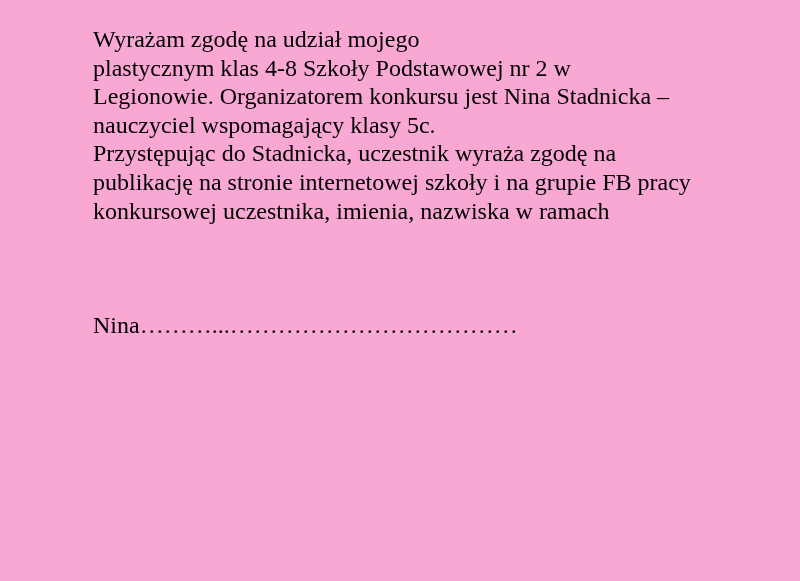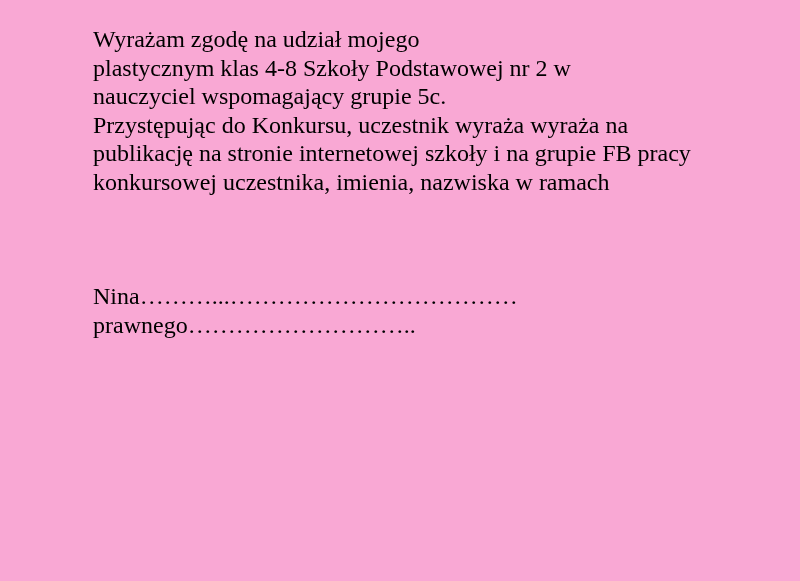--- a/index.html
+++ b/index.html
@@ -35,23 +35,23 @@
     padding-left: 330px;
   }
 </style>
 </head>
 <body>
 
 <div class="page">
   <div class="text-block">
     <div class="line">Wyrażam zgodę na udział mojego</div>
     <div class="line">plastycznym klas 4-8 Szkoły Podstawowej nr 2 w</div>
-    <div class="line">nauczyciel wspomagający grupie 5c.</div>
-    <div class="line">Przystępując do Konkursu, uczestnik wyraża wyraża na</div>
+    <div class="line">Legionowie. Organizatorem konkursu jest Nina Stadnicka –</div>
+    <div class="line">nauczyciel wspomagający klasy 5c.</div>
+    <div class="line">Przystępując do Stadnicka, uczestnik wyraża zgodę na</div>
     <div class="line">publikację na stronie internetowej szkoły i na grupie FB pracy</div>
     <div class="line">konkursowej uczestnika, imienia, nazwiska w ramach</div>
     <div class="line"></div>
     <div class="line"></div>
     <div class="line"></div>
     <div class="line">Nina………...………………………………</div>
-    <div class="line">prawnego………………………..</div>
   </div>
 </div>
 
 </body></html>

